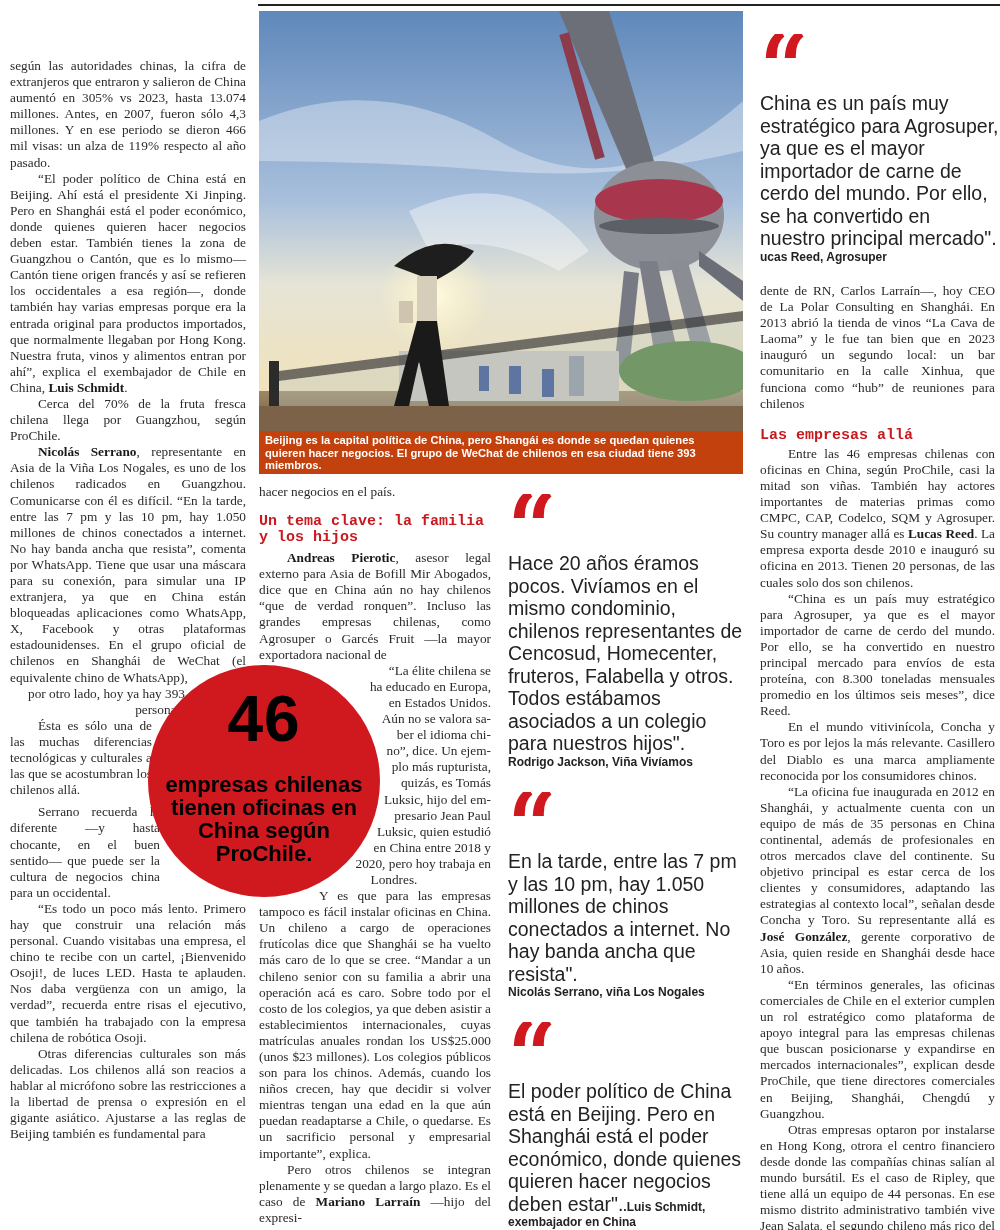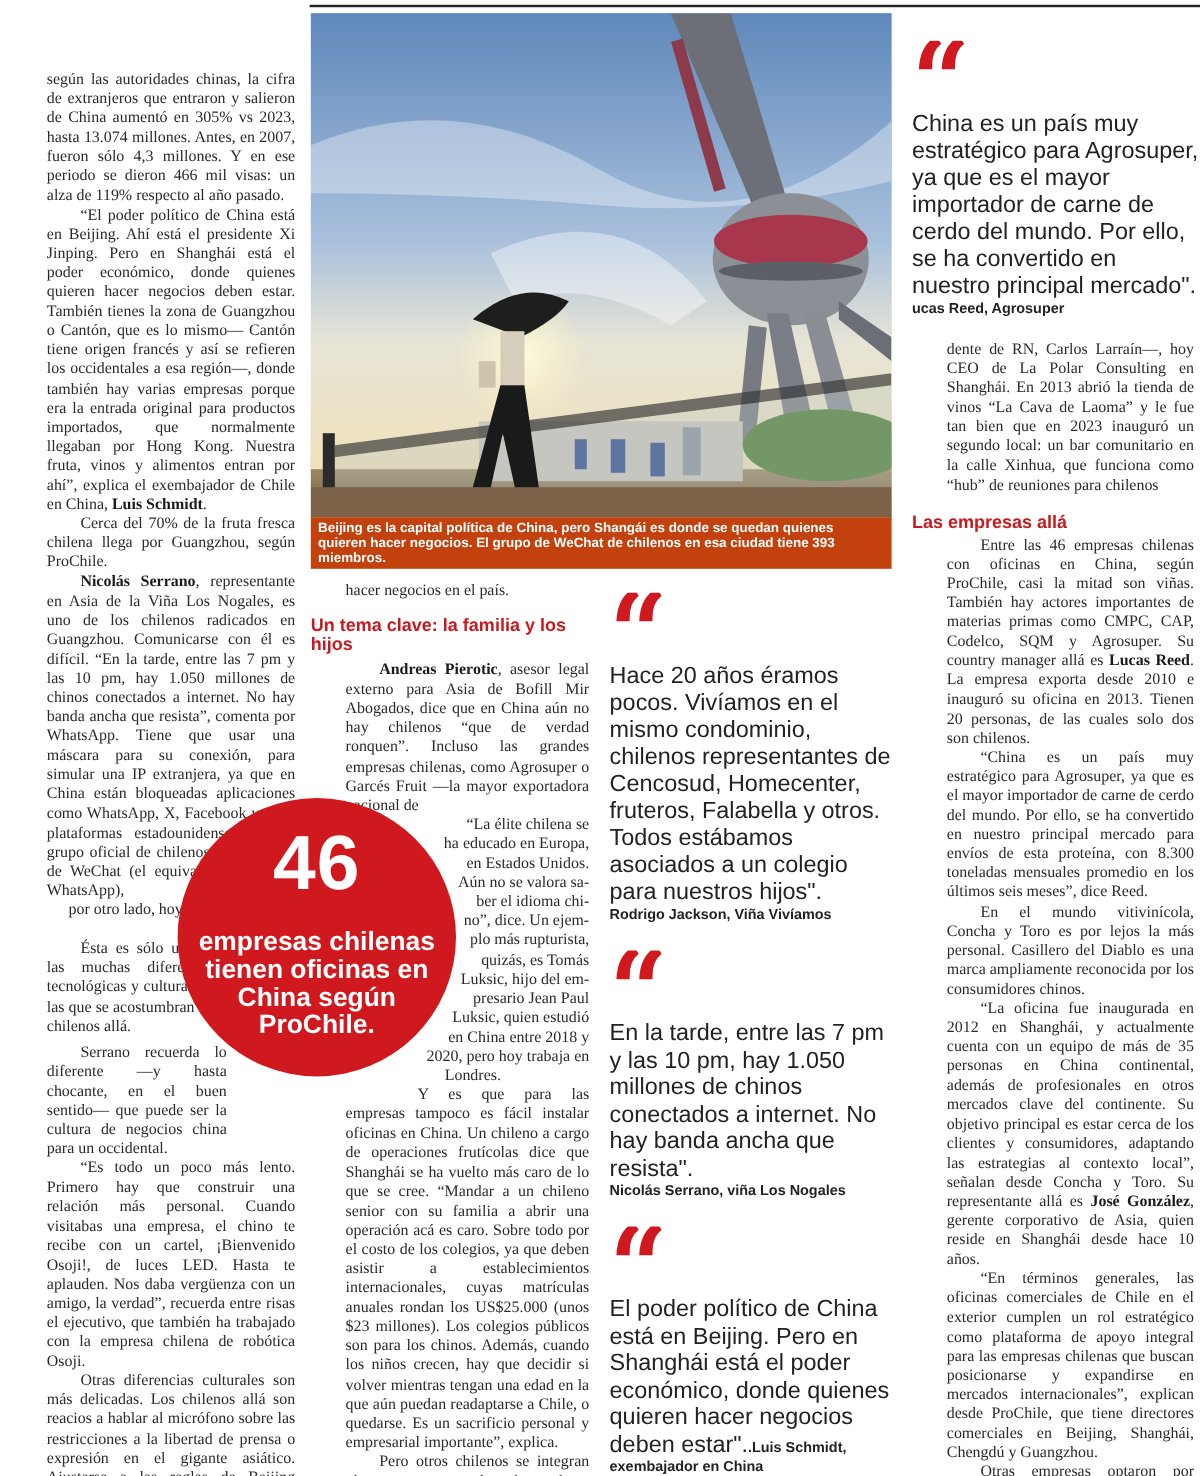--- a/index.html
+++ b/index.html
@@ -1,39 +1,39 @@
 <!DOCTYPE html>
 <html><head>
 <meta charset="utf-8">
 <style>
   * { box-sizing: border-box; margin: 0; padding: 0; }
   html, body { width: 1000px; height: 1230px; background: #fff; overflow: hidden; }
   body { position: relative; font-family: "Liberation Serif", "DejaVu Serif", serif; color: #2a2a2a; }
 
   .col { position: absolute; font-size: 13.3px; line-height: 16.1px; text-align: justify; hyphens: manual; }
-  .col p { text-indent: 28px; margin-left: 29px; }
+  .col p { text-indent: 28px; }
   .col p.noindent { text-indent: 0; }
   .col b { font-weight: bold; color: #1a1a1a; }
 
   #col1 { left: 10px; top: 58px; width: 236px; }
   #col2 { left: 259px; top: 484px; width: 232px; }
   #col4 { left: 760px; top: 283px; width: 235px; }
 
-  .subhead { font-family: Liberation Sans, sans-serif; color: #c8191f; font-weight: bold; font-size: 15px; line-height: 16px; margin: 14px 0 4px 0; text-align: left; }
+  .subhead { font-family: Liberation Mono, monospace; color: #c8191f; font-weight: bold; font-size: 15px; line-height: 16px; margin: 14px 0 4px 0; text-align: left; }
 
   
   .top-rule { position: absolute; left: 258px; top: 4px; width: 742px; height: 2px; background: #222; }
 
   
   #photo { position: absolute; left: 259px; top: 11px; width: 484px; height: 420px; overflow: hidden; background: linear-gradient(180deg, #6f93c0 0%, #9fb9d8 35%, #d8dcd8 62%, #efe4c4 75%, #b59d73 86%, #6e5a42 100%); }
   #photo svg { position: absolute; left: 0; top: 0; }
   #caption { position: absolute; left: 259px; top: 431px; width: 484px; height: 43px; background: #c2410c; color: #fff; font-family: "Liberation Sans", "DejaVu Sans", sans-serif; font-weight: bold; font-size: 11.2px; line-height: 12.6px; padding: 3px 6px; }
 
   
-  #bubble { position: absolute; left: 148px; top: 665px; width: 232px; height: 232px; border-radius: 50%; background: #d0191f; color: #ffffff; font-family: "Liberation Sans", "DejaVu Sans", sans-serif; text-align: center; font-weight: bold; }
+  #bubble { position: absolute; left: 148px; top: 665px; width: 232px; height: 232px; border-radius: 50%; background: #d0191f; color: #000000; font-family: "Liberation Sans", "DejaVu Sans", sans-serif; text-align: center; font-weight: bold; }
   #bubble .num { position: absolute; left: 0; right: 0; top: 22px; font-size: 64px; line-height: 64px; letter-spacing: 1px; }
   #bubble .txt { position: absolute; left: 0; right: 0; top: 108px; font-size: 22px; line-height: 23px; }
 
   
   .pq { position: absolute; font-family: "Liberation Sans", "DejaVu Sans", sans-serif; color: #222; }
   .pq .qmark { display: block; color: #d0191f; font-family: "DejaVu Serif", serif; font-weight: bold; font-size: 84px; line-height: 60px; height: 50px; overflow: hidden; letter-spacing: -6px; transform: scaleY(1.15); transform-origin: top left; }
   .pq .qtext { display: block; font-size: 19.5px; line-height: 22.5px; margin-top: 8px; }
   .pq .qauthor { display: block; font-weight: bold; font-size: 12px; line-height: 14px; color: #222; }
   .pq .qauthor.inline { display: inline; }
 
@@ -148,21 +148,21 @@
   <span class="qmark">“</span>
   <span class="qtext">China es un país muy estratégico para Agrosuper, ya que es el mayor importador de carne de cerdo del mundo. Por ello, se ha convertido en nuestro principal mercado".</span>
   <span class="qauthor">ucas Reed, Agrosuper</span>
 </div>
 
 <div id="col4" class="col">
   <p class="noindent">dente de RN, Carlos Larraín—, hoy CEO de La Polar Consulting en Shanghái. En 2013 abrió la tienda de vinos “La Cava de Laoma” y le fue tan bien que en 2023 inauguró un segundo local: un bar comunitario en la calle Xinhua, que funciona como “hub” de reuniones para chilenos</p>
   <div class="subhead" style="margin-top:16px;margin-bottom:2px;">Las empresas allá</div>
   <p><span>Entre las 46 empresas chilenas con oficinas en China, según ProChile, casi la mitad son viñas. También hay actores importantes de materias primas como CMPC, CAP, Codelco, SQM y Agrosuper. Su country manager allá es</span> <b>Lucas Reed</b><span>. La empresa exporta desde 2010 e inauguró su oficina en 2013. Tienen 20 personas, de las cuales solo dos son chilenos.</span></p>
   <p>“China es un país muy estratégico para Agrosuper, ya que es el mayor importador de carne de cerdo del mundo. Por ello, se ha convertido en nuestro principal mercado para envíos de esta proteína, con 8.300 toneladas mensuales promedio en los últimos seis meses”, dice Reed.</p>
-  <p>En el mundo vitivinícola, Concha y Toro es por lejos la más personal. Casillero del Diablo es una marca ampliamente reconocida por los consumidores chinos.</p>
+  <p>En el mundo vitivinícola, Concha y Toro es por lejos la más relevante. Casillero del Diablo es una marca ampliamente reconocida por los consumidores chinos.</p>
   <p><span>“La oficina fue inaugurada en 2012 en Shanghái, y actualmente cuenta con un equipo de más de 35 personas en China continental, además de profesionales en otros mercados clave del continente. Su objetivo principal es estar cerca de los clientes y consumidores, adaptando las estrategias al contexto local”, señalan desde Concha y Toro. Su representante allá es</span> <b>José González</b><span>, gerente corporativo de Asia, quien reside en Shanghái desde hace 10 años.</span></p>
   <p>“En términos generales, las oficinas comerciales de Chile en el exterior cumplen un rol estratégico como plataforma de apoyo integral para las empresas chilenas que buscan posicionarse y expandirse en mercados internacionales”, explican desde ProChile, que tiene directores comerciales en Beijing, Shanghái, Chengdú y Guangzhou.</p>
   <p>Otras empresas optaron por instalarse en Hong Kong, otrora el centro financiero desde donde las compañías chinas salían al mundo bursátil. Es el caso de Ripley, que tiene allá un equipo de 44 personas. En ese mismo distrito administrativo también vive Jean Salata, el segundo chileno más rico del mundo, número 15 en Hong Kong, con una fortuna de US$5.900 millones.</p>
 </div>
 
 <div id="pq-jackson" class="pq">
   <span class="qmark">“</span>
   <span class="qtext">Hace 20 años éramos pocos. Vivíamos en el mismo condominio, chilenos representantes de Cencosud, Homecenter, fruteros, Falabella y otros. Todos estábamos asociados a un colegio para nuestros hijos".</span>
   <span class="qauthor">Rodrigo Jackson, Viña Vivíamos</span>
 </div>

